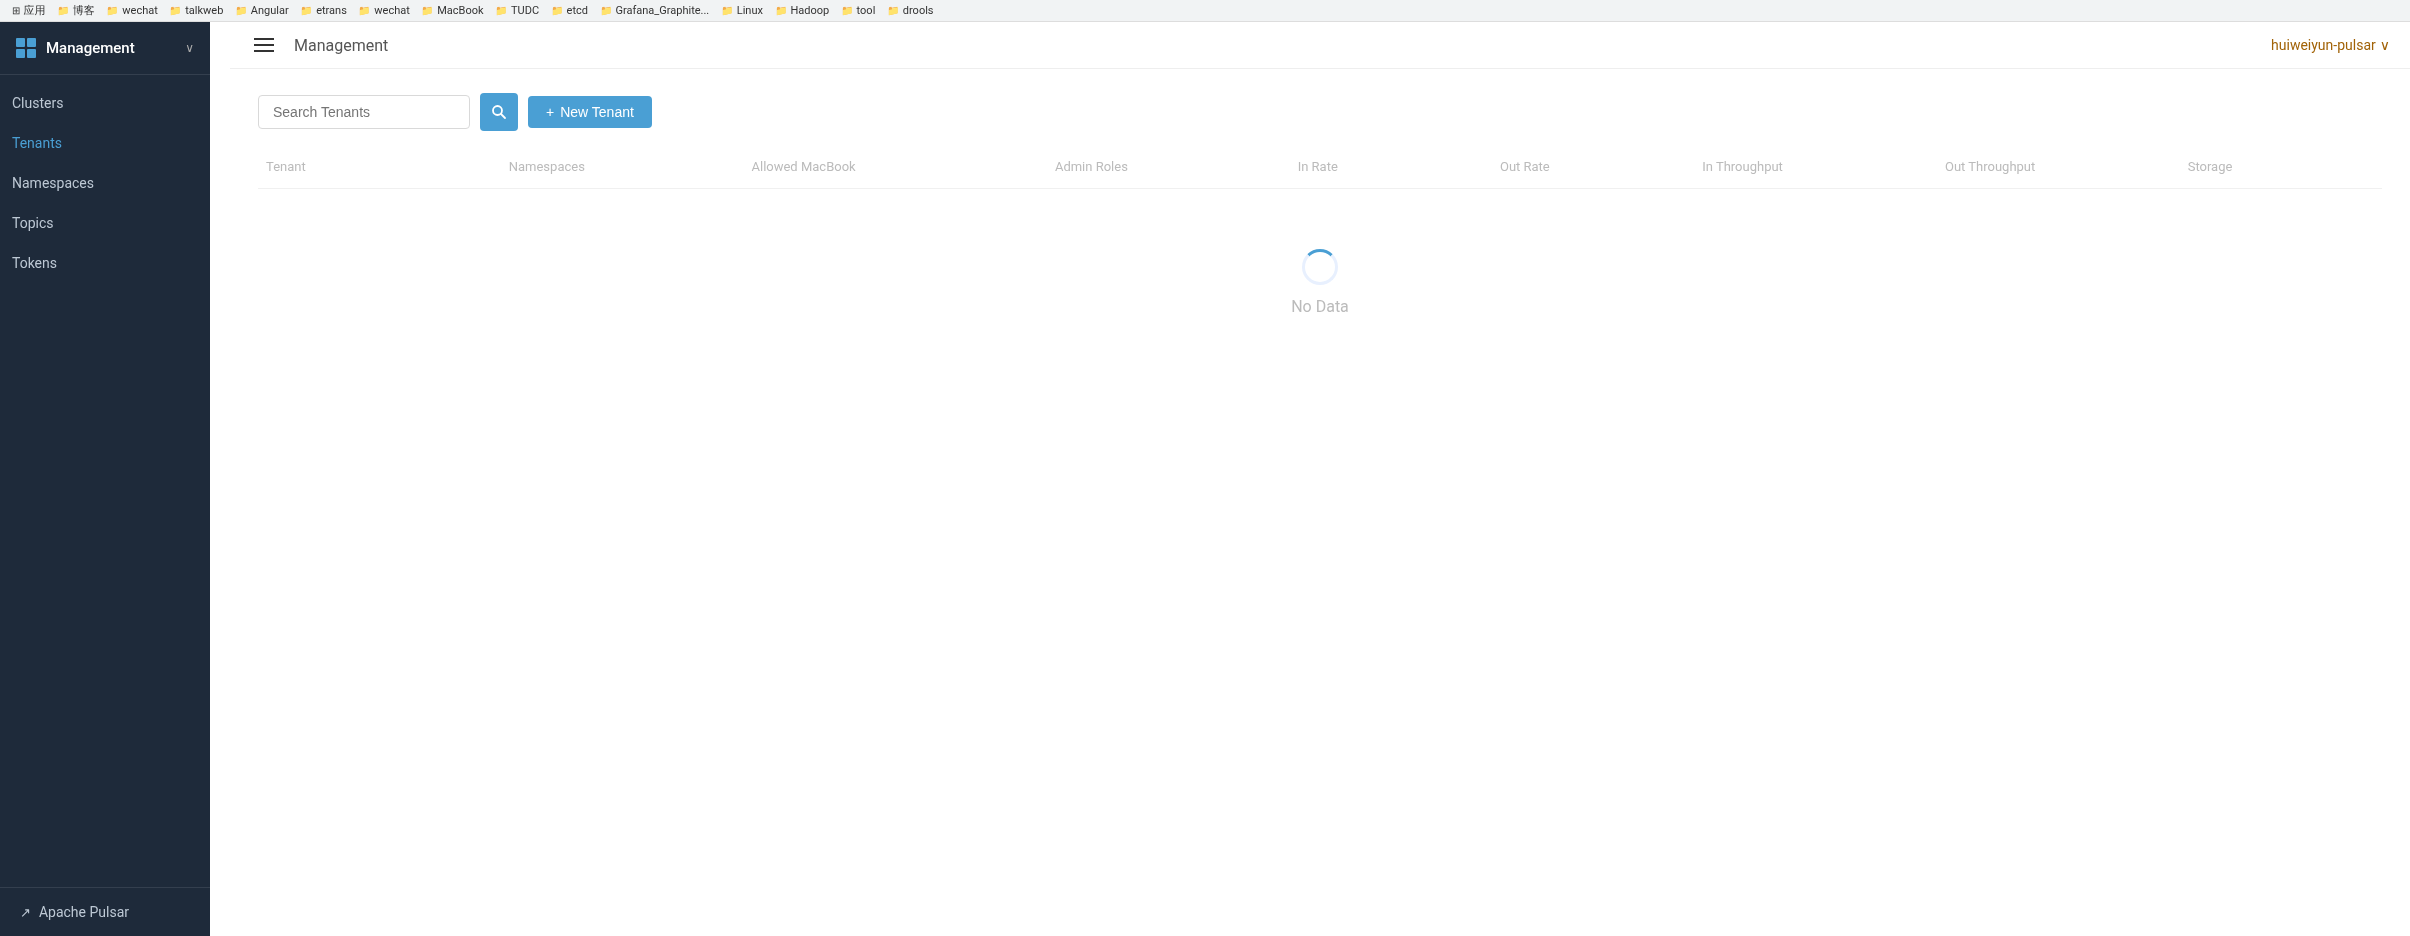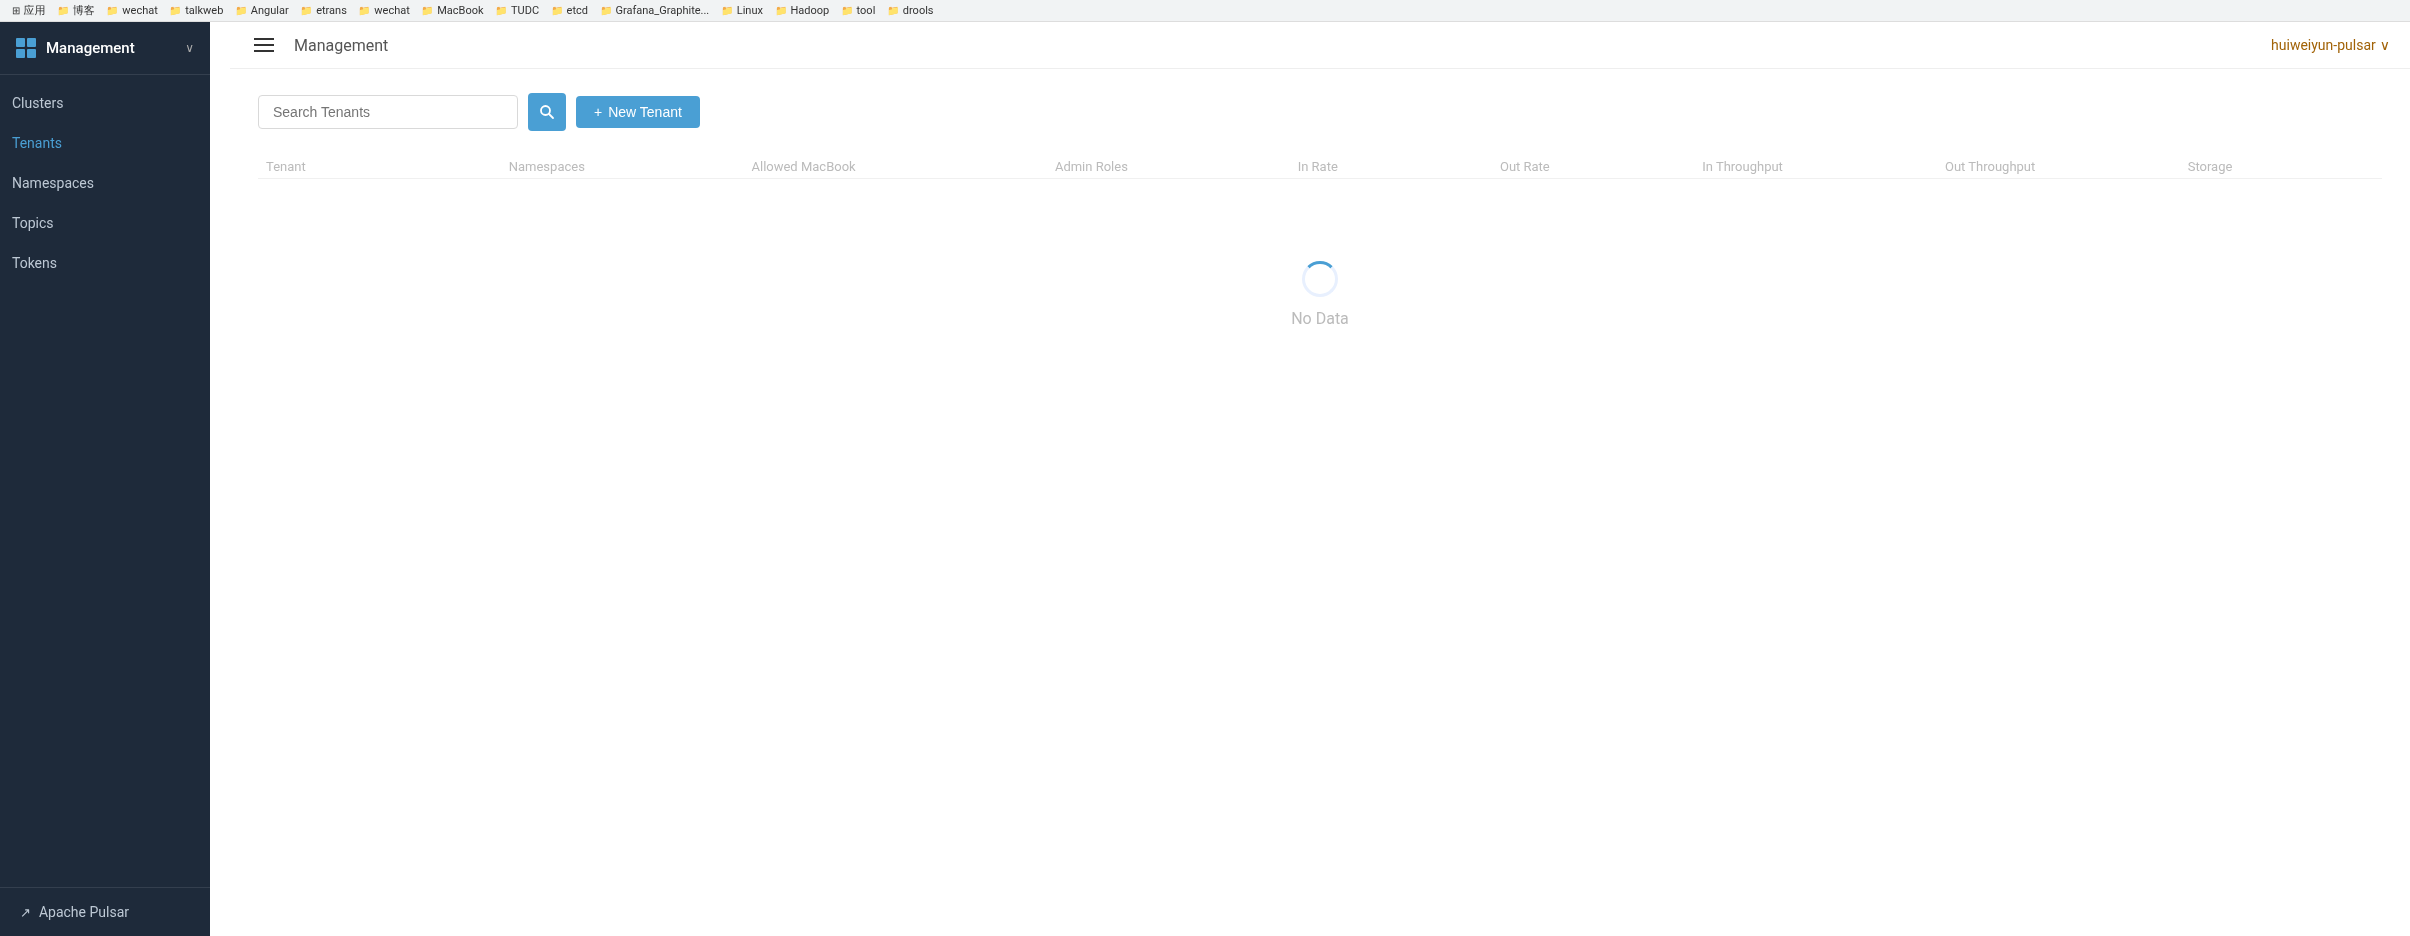--- a/index.html
+++ b/index.html
@@ -193,21 +193,21 @@
 
     
     .toolbar {
       display: flex;
       align-items: center;
       gap: 10px;
       margin-bottom: 24px;
     }
 
     .search-input {
-      width: 260px;
+      width: 212px;
       padding: 8px 14px;
       border: 1px solid #d9d9d9;
       border-radius: 4px;
       font-size: 14px;
       color: #999;
       outline: none;
     }
 
     .search-btn {
       background: #4a9fd4;
@@ -238,22 +238,22 @@
 
     
     .table-container {
       width: 100%;
     }
 
     .table-header {
       display: grid;
       grid-template-columns: 1.2fr 1.2fr 1.5fr 1.2fr 1fr 1fr 1.2fr 1.2fr 1fr;
       border-bottom: 1px solid #f0f0f0;
-      padding-bottom: 0;
-      margin-bottom: 22px;
+      padding-bottom: 10px;
+      margin-bottom: 0;
     }
 
     .th {
       font-size: 13px;
       color: #bbb;
       font-weight: 400;
       padding: 4px 8px;
     }
 
     

